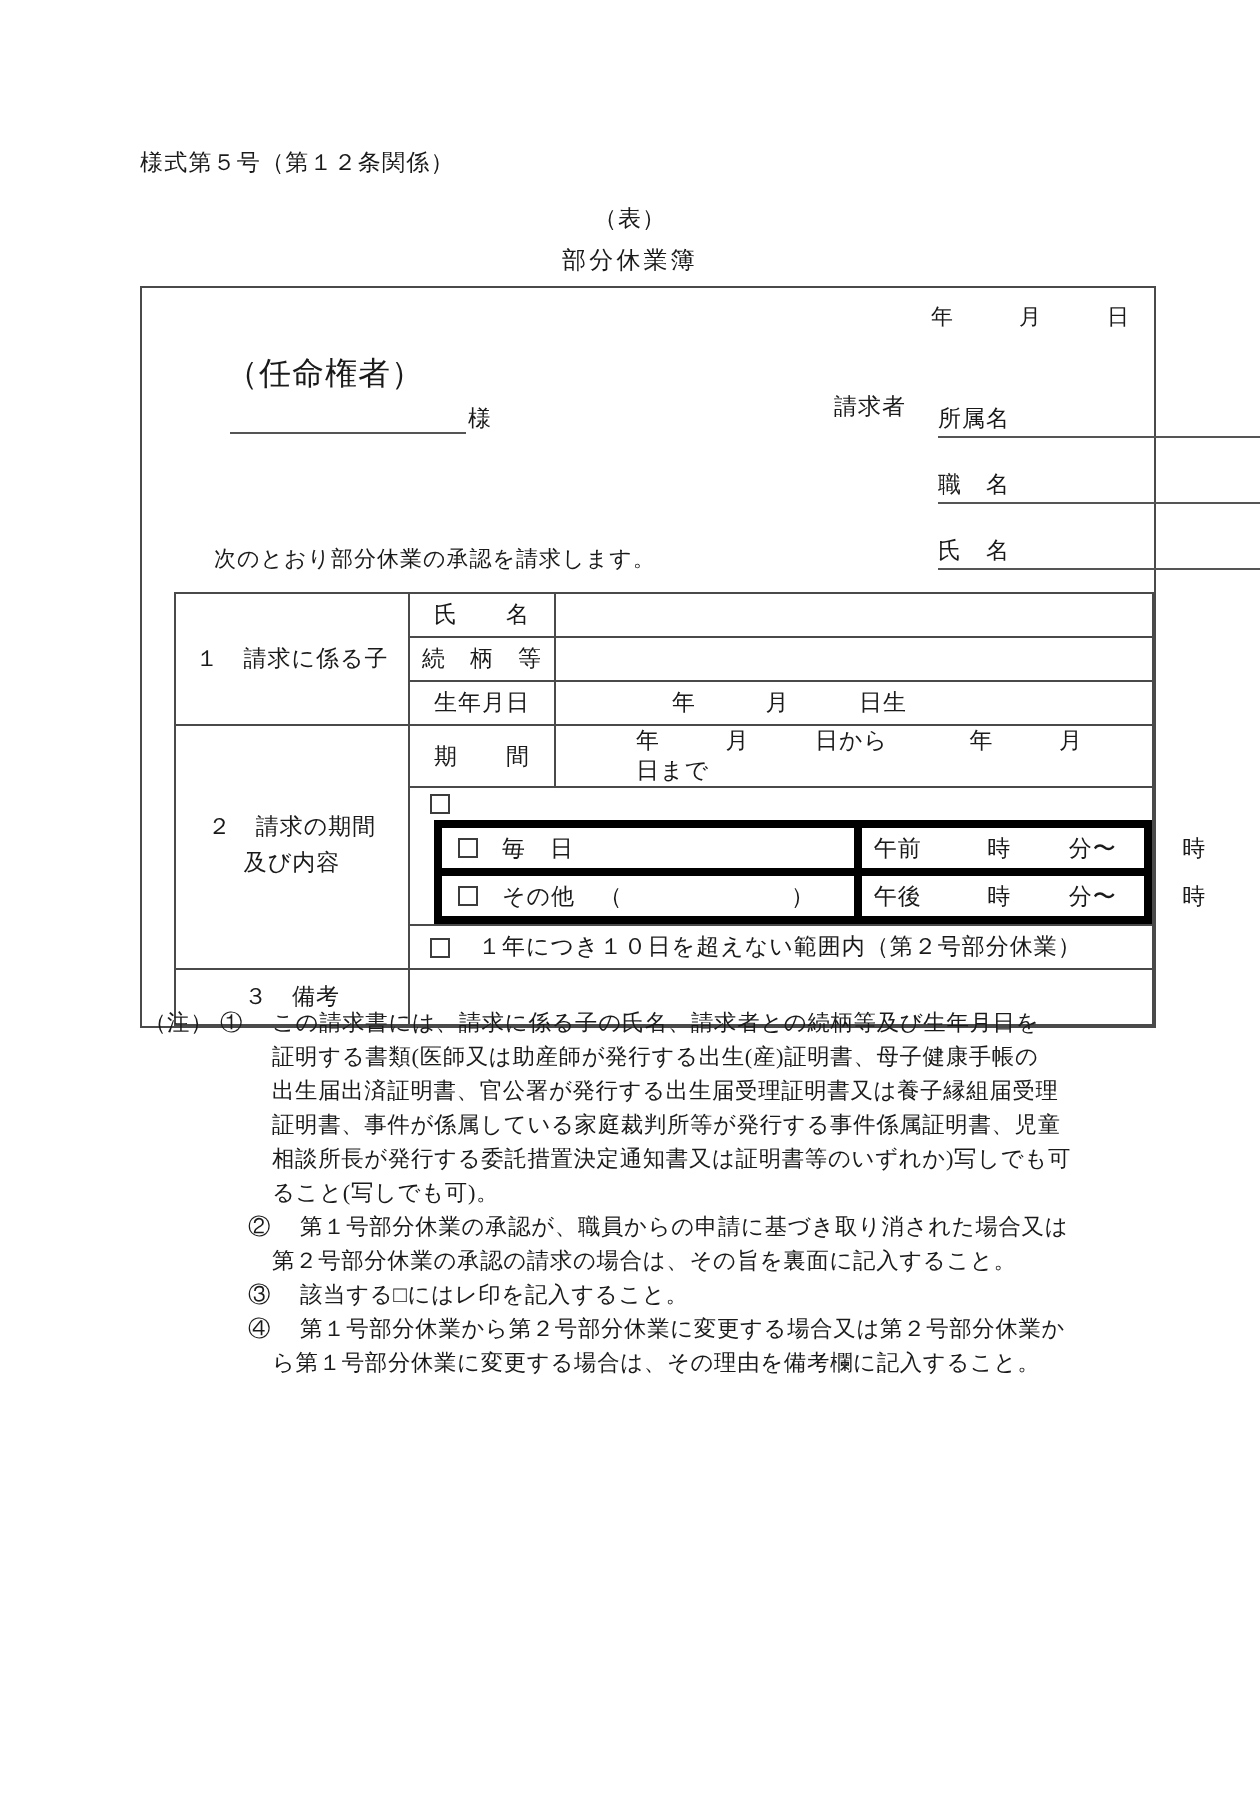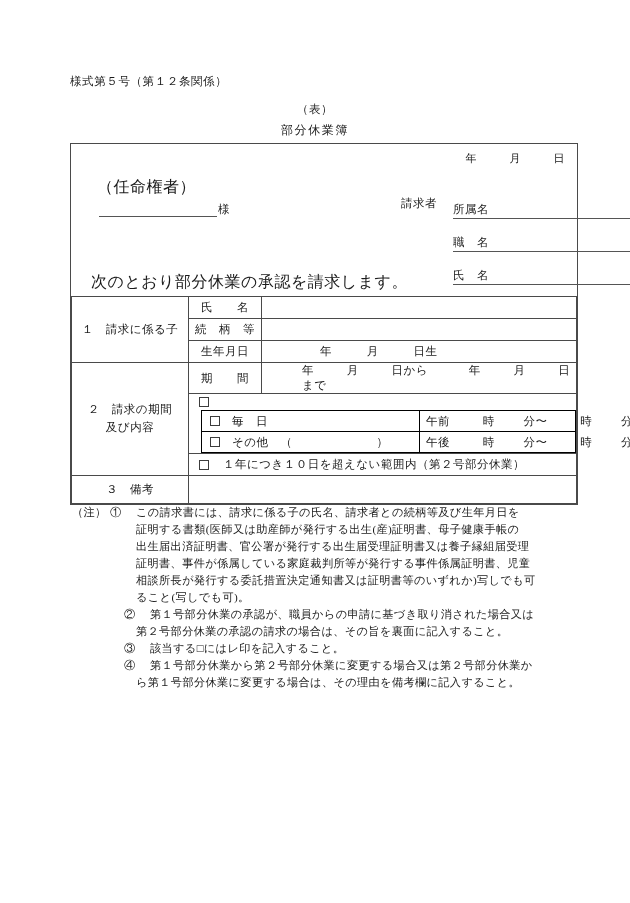--- a/index.html
+++ b/index.html
@@ -52,20 +52,21 @@
   }
 
   
   .frame {
     position: absolute;
     left: 70px;
     top: 143px;
     width: 508px;
     border: 1px solid #4a4a4a;
     box-sizing: border-box;
+    padding-left: 16px;
   }
 
   
   .hdr {
     position: relative;
     height: 152px;
   }
   .date-line {
     position: absolute;
     right: 12px;
@@ -123,21 +124,21 @@
     font-size: 11.5px;
     white-space: nowrap;
     letter-spacing: 0.5px;
     padding-bottom: 1px;
   }
 
   .request-sentence {
     position: absolute;
     left: 20px;
     top: 128px;
-    font-size: 16px;
+    font-size: 11px;
     letter-spacing: 0.5px;
   }
 
   
   table.grid {
     border-collapse: collapse;
     width: 100%;
     table-layout: fixed;
     font-size: 11.5px;
   }
@@ -188,21 +189,21 @@
 
   
   table.inner {
     border-collapse: collapse;
     width: calc(100% - 12px);
     margin: 0 0 0 12px;
     table-layout: fixed;
     font-size: 11.5px;
   }
   table.inner td {
-    border: 1px solid #000000;
+    border: 4px solid #000000;
     padding: 0;
     height: 20px;
   }
   .inner-left { width: 58%; }
   .inner-chk {
     display: flex;
     align-items: center;
     padding-left: 8px;
     white-space: nowrap;
   }

